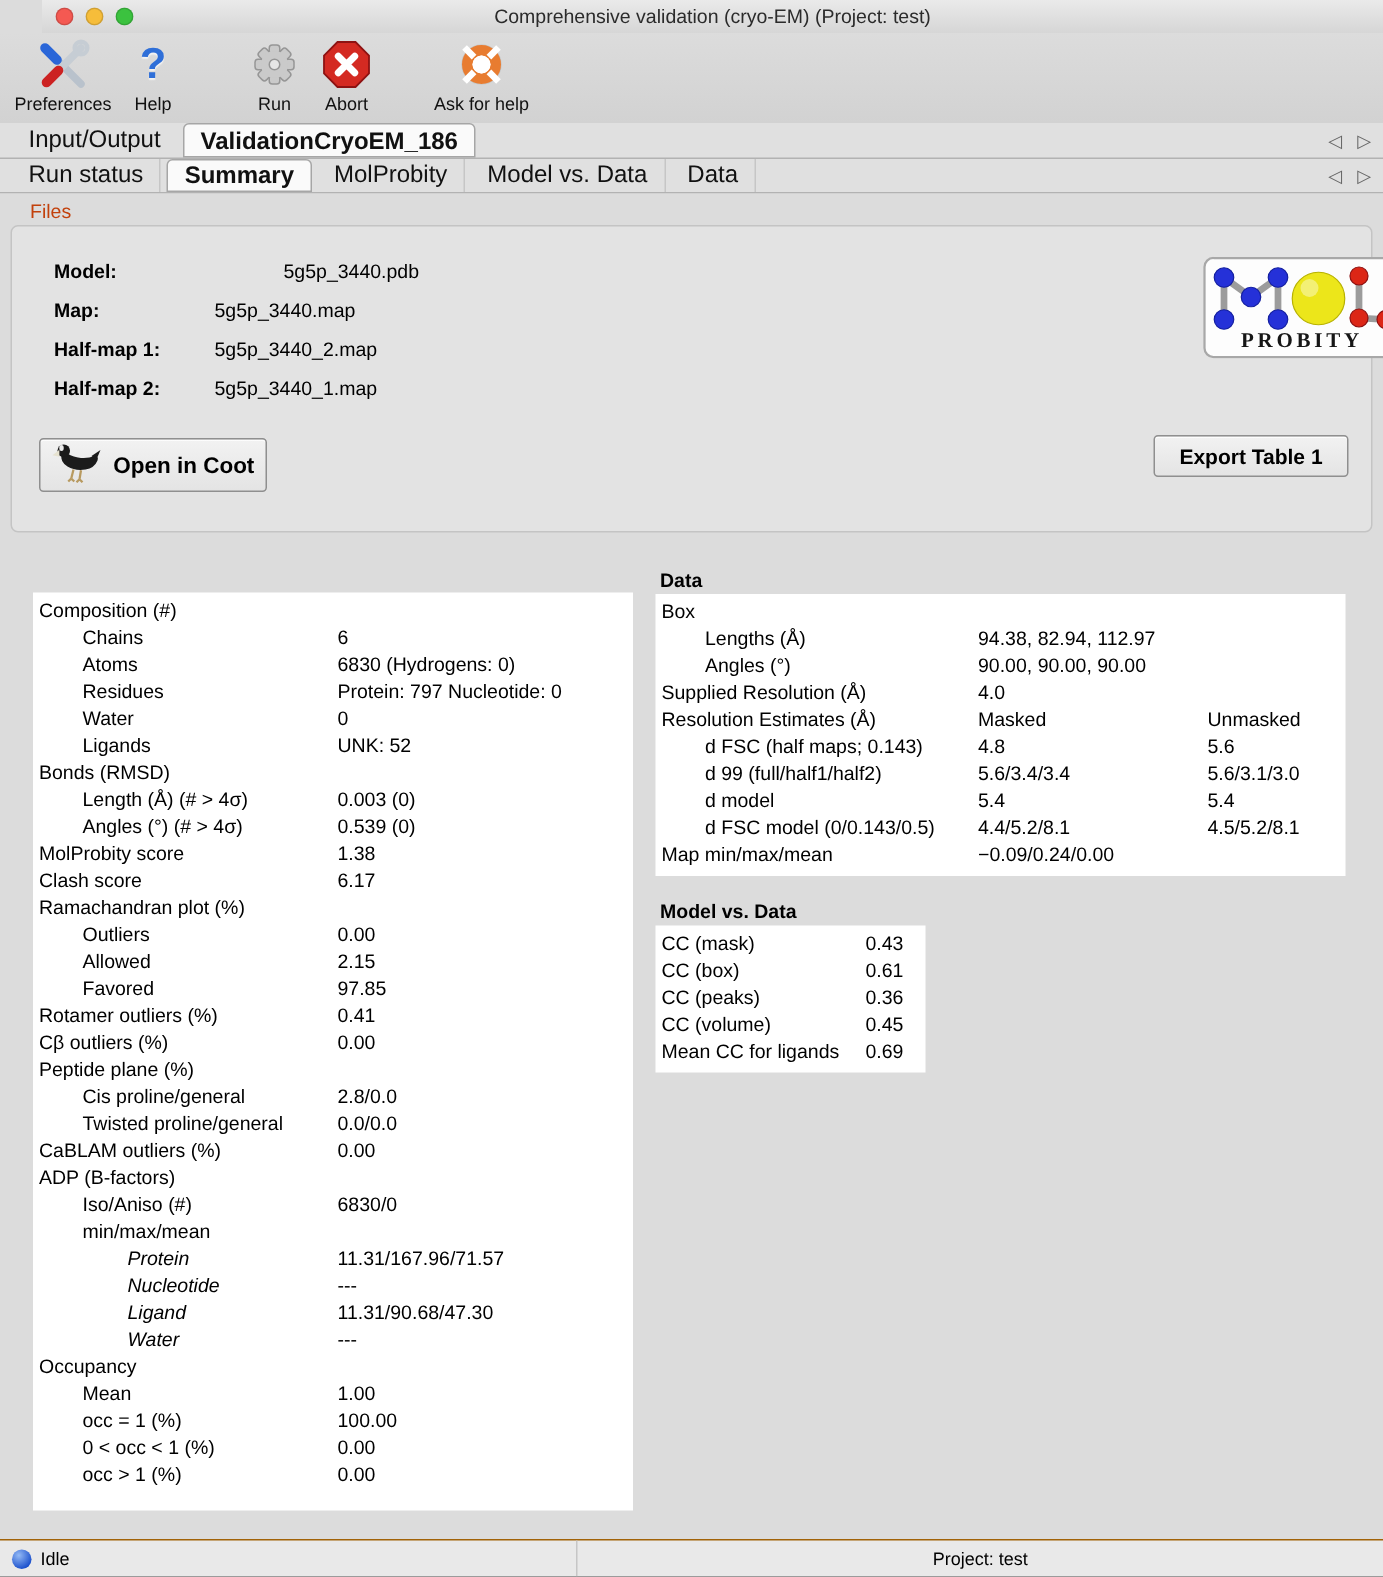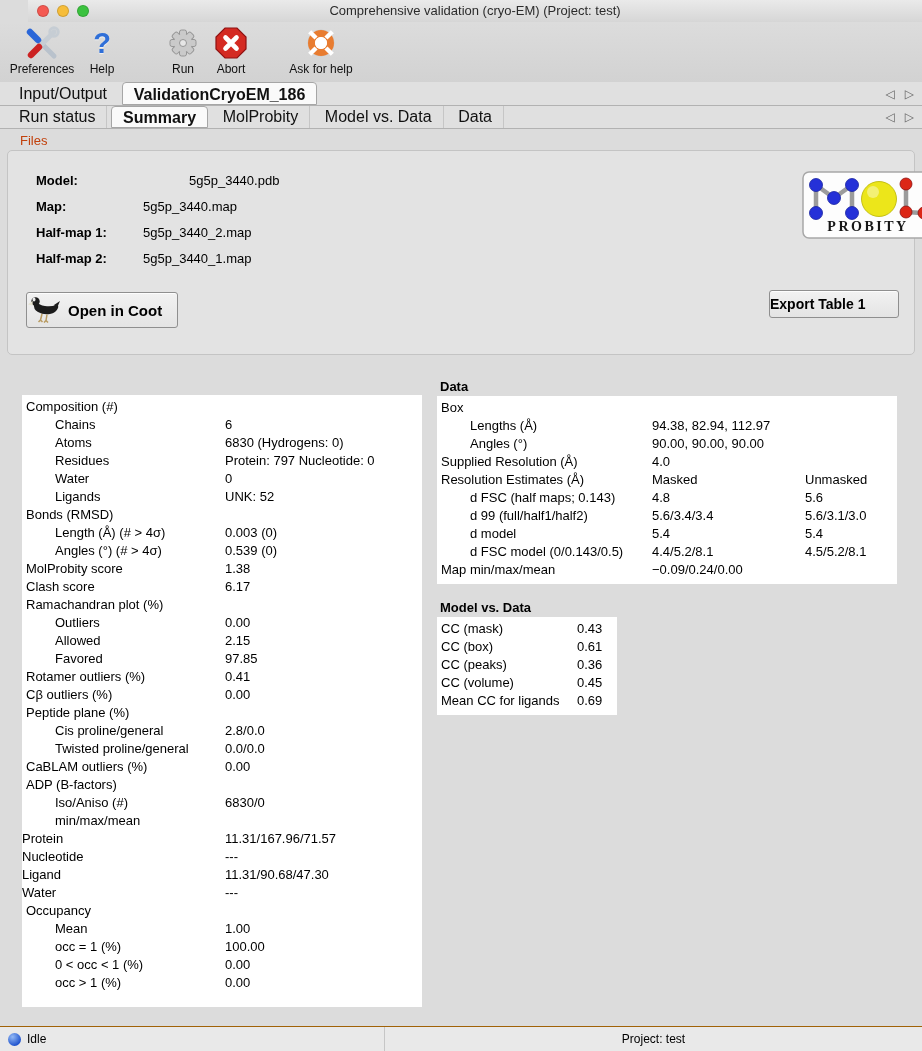--- a/index.html
+++ b/index.html
@@ -33,35 +33,35 @@
 
   
   .content{position:relative;height:897px;background:#dcdcdc;}
   .files-legend{position:absolute;left:20px;top:4px;font-size:13px;color:#c2410c;}
   .files-box{position:absolute;left:7px;top:21px;width:906px;height:203px;background:#e3e3e3;border:1px solid #c4c4c4;border-radius:5px;}
   .file-row{position:absolute;left:28px;display:flex;height:17px;line-height:17px;}
   .file-label{font-weight:bold;width:107px;}
   .molprobity{position:absolute;left:794px;top:20px;}
 
   .btn{background:linear-gradient(#f2f2f2,#e4e4e4);border:1px solid #8f8f8f;border-radius:3px;
-       box-shadow:0 1px 0 rgba(255,255,255,.8) inset;display:flex;align-items:center;
+       box-shadow:0 1px 0 rgba(255,255,255,.8) inset;display:flex;align-items:center;justify-content:center;
        font-weight:bold;color:#000;cursor:default;box-sizing:border-box;}
   .coot-btn{position:absolute;left:18px;top:141px;width:152px;height:36px;font-size:15px;gap:7px;}
   .export-btn{position:absolute;left:761px;top:139px;width:130px;height:28px;font-size:14px;}
 
   .section-title{position:absolute;font-weight:bold;font-size:13px;}
   .panel{position:absolute;background:#fff;padding-top:3px;box-sizing:border-box;}
   .panel-model{left:22px;top:266px;width:400px;height:612px;}
   .panel-data{left:437px;top:267px;width:460px;height:188px;}
   .panel-mvd{left:437px;top:488px;width:180px;height:98px;}
   .t-model{left:25px;top:266px;} .t-data{left:440px;top:250px;} .t-mvd{left:440px;top:471px;}
 
   .trow{position:relative;height:18px;line-height:18px;white-space:nowrap;font-size:13px;}
   .tlabel{display:inline-block;}
-  .ind0{padding-left:4px;} .ind1{padding-left:33px;} .ind2{}
+  .ind0{padding-left:4px;} .ind1{padding-left:33px;} .ind2{padding-left:63px;font-style:italic;}
   .tval{position:absolute;top:0;}
   .vm{left:203px;} .vd1{left:215px;} .vd2{left:368px;} .vc{left:140px;}
 
   
   .statusbar{height:25px;border-top:1px solid #a16207;background:#e9e9e9;display:flex;box-sizing:border-box;font-size:12px;}
   .status-left{width:385px;display:flex;align-items:center;padding-left:8px;gap:6px;border-right:1px solid #c6c6c6;box-sizing:border-box;}
   .status-dot{width:13px;height:13px;border-radius:50%;background:radial-gradient(circle at 35% 30%, #93b9f5, var(--c-status_blue) 75%);}
   .status-right{flex:1;display:flex;align-items:center;justify-content:center;}
 </style>
 </head>

